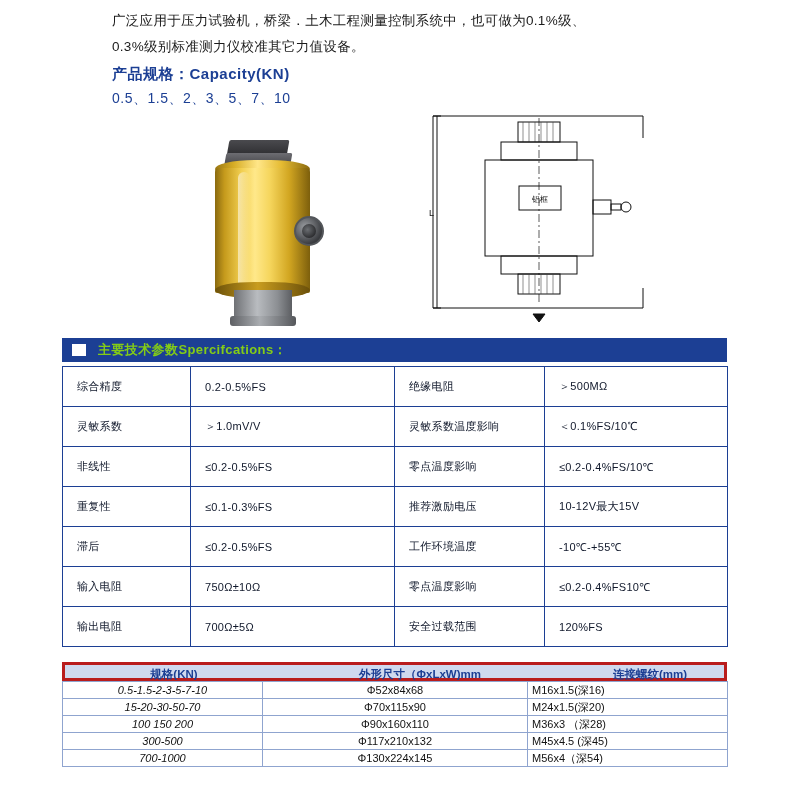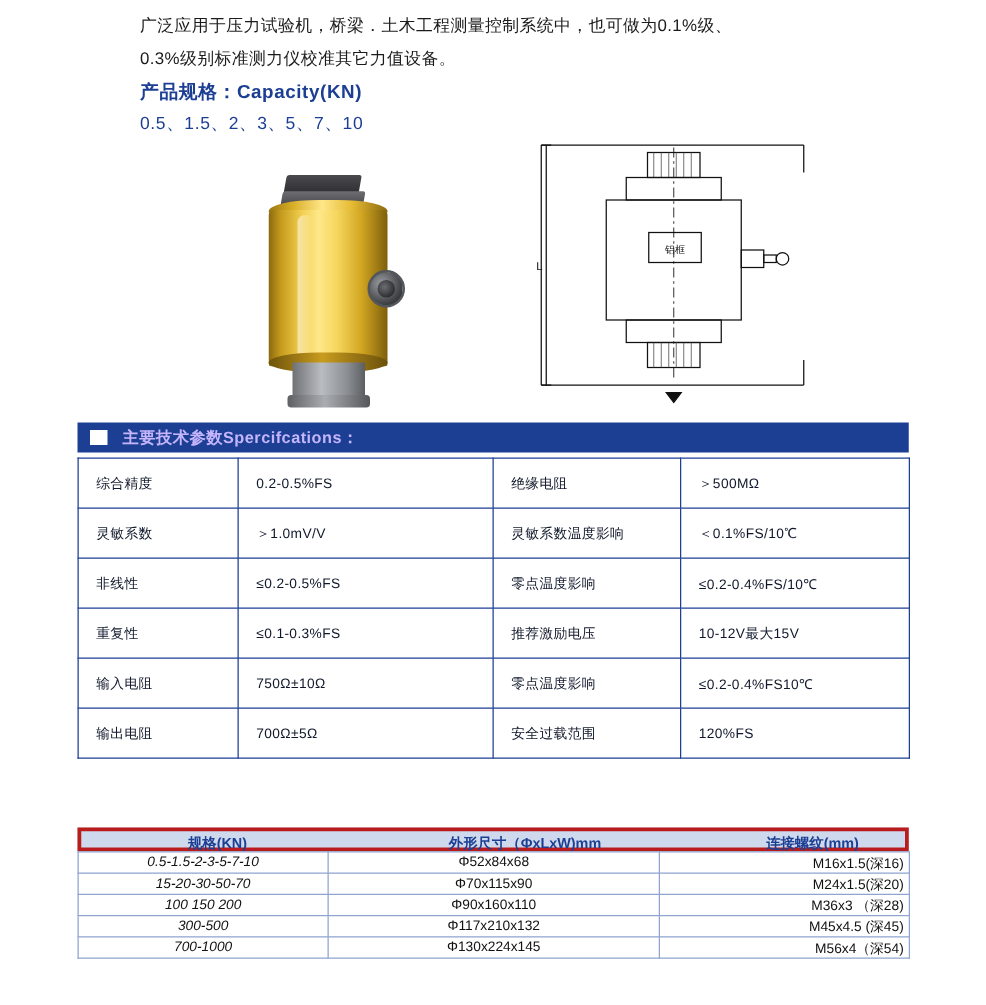--- a/index.html
+++ b/index.html
@@ -136,21 +136,21 @@
     left: 400px; top: 108px;
     width: 230px; height: 215px; margin-left: 23px;
   }
 
   
   .table-title {
     position: absolute;
     left: 62px; top: 338px;
     width: 665px; height: 24px;
     background: #1c3f94;
-    color: #c4b5fd;
+    color: #84cc16;
     font-size: 13px;
     font-weight: 600;
     line-height: 24px;
     padding-left: 36px;
     letter-spacing: 0.4px;
   }
   .table-title .tick {
     position: absolute;
     left: 10px; top: 6px;
     width: 14px; height: 12px;
@@ -207,21 +207,21 @@
   table.dim td {
     border: 1px solid #8fa4cf;
     height: 17px;
     font-size: 11px;
     color: #111;
     padding: 0 4px;
     white-space: nowrap;
   }
   table.dim td.c1 { width: 200px; text-align: center; font-style: italic; }
   table.dim td.c2 { width: 265px; text-align: center; }
-  table.dim td.c3 { width: 200px; text-align: right; }
+  table.dim td.c3 { width: 200px; text-align: left; }
 </style>
 </head>
 <body>
 
 <div class="page">
 
   <div class="intro">
     <span>广泛应用于压力试验机，桥梁．土木工程测量控制系统中，也可做为0.1%级、</span>
     <span class="line2">0.3%级别标准测力仪校准其它力值设备。</span>
   </div>
@@ -309,20 +309,26 @@
         <td class="k2">零点温度影响</td>
         <td class="v2">≤0.2-0.4%FS/10℃</td>
       </tr>
       <tr>
         <td class="k">重复性</td>
         <td class="v">≤0.1-0.3%FS</td>
         <td class="k2">推荐激励电压</td>
         <td class="v2">10-12V最大15V</td>
       </tr>
       <tr>
+        <td class="k">滞后</td>
+        <td class="v">≤0.2-0.5%FS</td>
+        <td class="k2">工作环境温度</td>
+        <td class="v2">-10℃-+55℃</td>
+      </tr>
+      <tr>
         <td class="k">输入电阻</td>
         <td class="v">750Ω±10Ω</td>
         <td class="k2">零点温度影响</td>
         <td class="v2">≤0.2-0.4%FS10℃</td>
       </tr>
       <tr>
         <td class="k">输出电阻</td>
         <td class="v">700Ω±5Ω</td>
         <td class="k2">安全过载范围</td>
         <td class="v2">120%FS</td>

